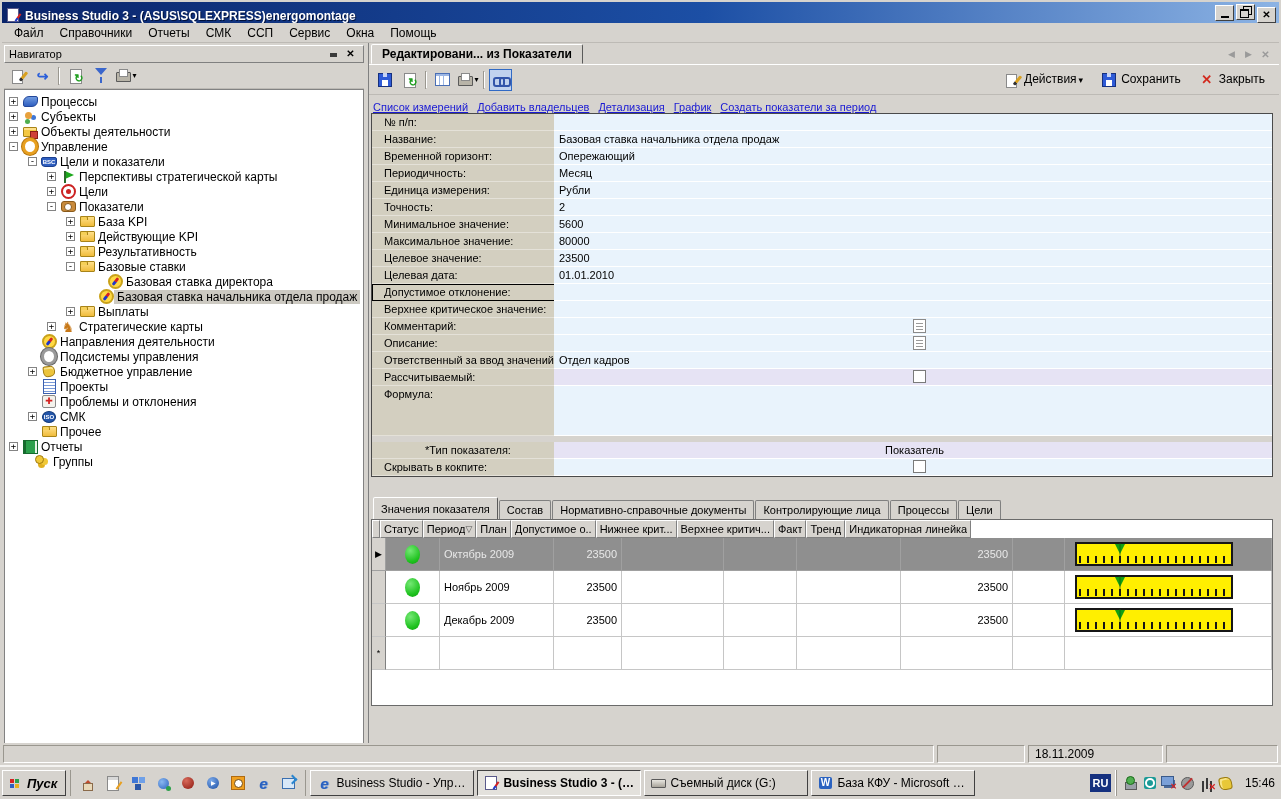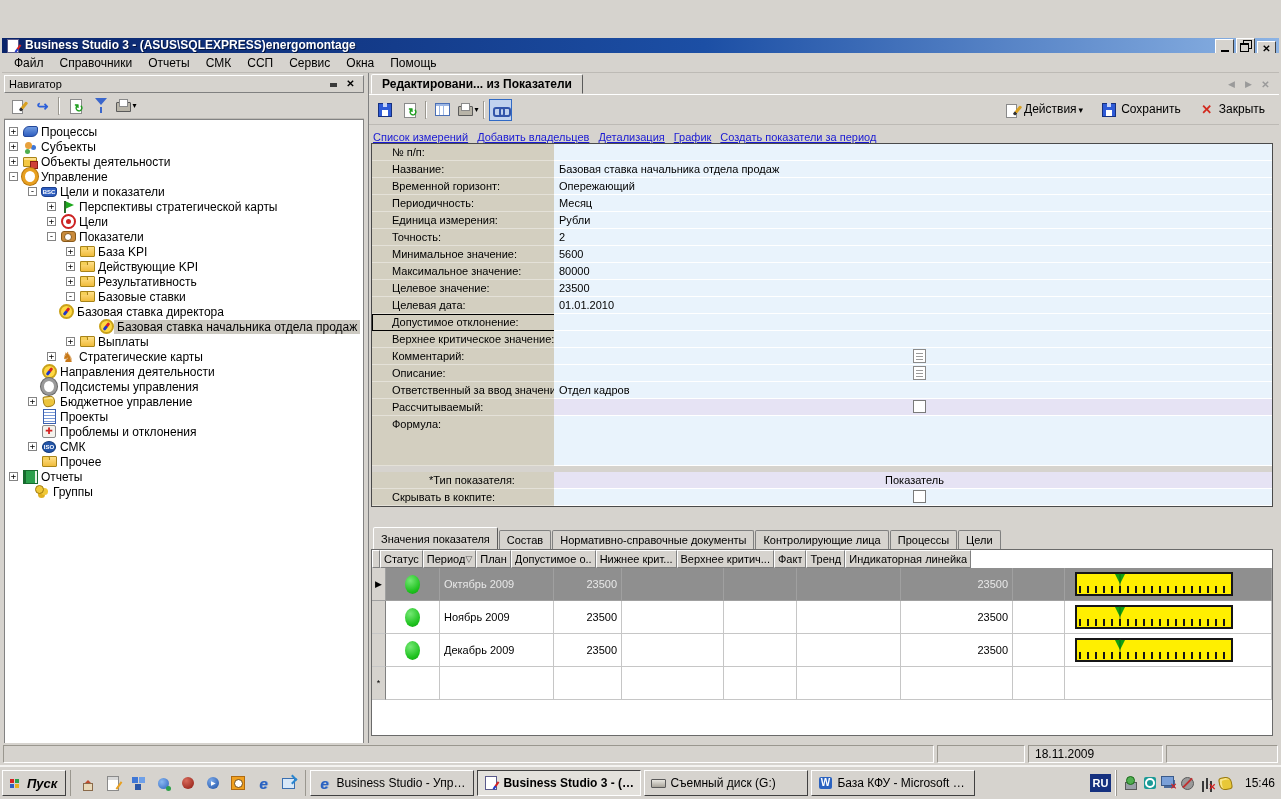--- a/index.html
+++ b/index.html
@@ -1,21 +1,21 @@
 <!DOCTYPE html>
 <html><head>
 <meta charset="utf-8">
 <style>
   * { margin:0; padding:0; box-sizing:border-box; }
   html,body { width:1281px; height:799px; overflow:hidden; }
   body { font-family:"Liberation Sans", sans-serif; font-size:11px; color:#000; background:#d6d3ce; cursor:default; }
 
   
   .app { position:absolute; inset:0 0 34px 0; border:2px solid #d6d3ce; outline:1px solid #808080; background:#d6d3ce; display:flex; flex-direction:column; }
-  .titlebar { height:15px; background:linear-gradient(90deg,#0a246a 0%,#1c4fa5 55%,#8cb3e4 100%); display:flex; align-items:flex-start; padding:0 3px; flex:0 0 auto;margin-top:36px; }
+  .titlebar { height:21px; background:linear-gradient(90deg,#0a246a 0%,#1c4fa5 55%,#8cb3e4 100%); display:flex; align-items:flex-end; padding:0 3px; flex:0 0 auto; }
   .titlebar .appicon { margin-right:4px; }
   .title-text { color:#fff; font-weight:bold; font-size:12px; white-space:nowrap; text-shadow:1px 1px 0 #00103a; flex:1; }
   .winbtn { width:19px; height:16px; background:#d6d3ce; border:1px solid; border-color:#fff #404040 #404040 #fff; margin-left:2px; display:inline-flex; align-items:center; justify-content:center; }
   .menubar { height:20px; display:flex; align-items:center; padding-left:4px; background:#d6d3ce; border-bottom:1px solid #bdbab5; }
   .menu-item { padding:2px 8px; font-size:12px; }
 
   
   .workspace { flex:1; display:flex; min-height:0; }
   .left-panel { width:366px; flex:0 0 auto; display:flex; flex-direction:column; padding:2px 1px 4px 2px; border-right:3px solid #d6d3ce; }
   .nav-header { height:18px; display:flex; align-items:center; padding:0 4px; border:1px solid; border-color:#fff #808080 #808080 #fff; background:#d6d3ce; }
@@ -42,21 +42,21 @@
   .ed-actions { margin-left:auto; display:flex; align-items:center; gap:10px; padding-right:6px; }
   .action-btn { display:inline-flex; align-items:flex-start; gap:4px; padding:2px 4px; font-size:12px; }
 
   .linksbar { height:18px; display:flex; align-items:flex-end; gap:9px; padding:0 4px; }
   .lnk { color:#1919d4; text-decoration:underline; white-space:nowrap; font-size:11px; }
 
   
   .form-wrap { margin:0 6px 0 2px; border:1px solid #4a4a4a; background:#d6d3ce; }
   .frow { display:flex; min-height:17px; }
   .frow.gap { margin-top:6px;text-align:center; }
-  .flabel { width:182px; flex:0 0 auto; background:#d3cfc0; padding:2px 2px 0 20px; border-bottom:1px solid #e4e1d8; font-size:11px; white-space:nowrap; overflow:hidden; }
+  .flabel { width:182px; flex:0 0 auto; background:#d3cfc0; padding:2px 2px 0 12px; border-bottom:1px solid #e4e1d8; font-size:11px; white-space:nowrap; overflow:hidden; }
   .fvalue { flex:1; position:relative; background:#e9f3fc; border-bottom:1px solid #fff; padding:2px 2px 0 5px; font-size:11px; }
   .frow.lav .fvalue { background:#e6e3f4; }
   .frow.tall .fvalue, .frow.tall { min-height:50px; }
   .frow.foc { outline:1px solid #000; outline-offset:-1px; position:relative; z-index:2; }
   .checkbox { position:absolute; left:50%; top:1px; width:13px; height:13px; background:#fff; border:1px solid #7a7a7a; }
   .docbtn { position:absolute; left:50%; top:1px; width:13px; height:14px; background:#fff; border:1px solid #8a8a8a; }
   .docbtn::before { content:""; position:absolute; left:2px; right:2px; top:3px; height:8px;
       background:repeating-linear-gradient(#9a9a9a 0 1px, transparent 1px 3px); }
 
   .mid-gap { height:20px; }
@@ -317,21 +317,21 @@
           <div class="tree-row" style="padding-left: 61px;">
           <span class="expander">+</span>
           <span data-icon="folder"></span>
           <span class="tlabel">Результативность</span>
         </div>
           <div class="tree-row" style="padding-left: 61px;">
           <span class="expander">-</span>
           <span data-icon="folder"></span>
           <span class="tlabel">Базовые ставки</span>
         </div>
-          <div class="tree-row" style="padding-left: 40px;">
+          <div class="tree-row" style="padding-left: 89px;">
           <span class="expander"></span>
           <span data-icon="compass"></span>
           <span class="tlabel">Базовая ставка директора</span>
         </div>
           <div class="tree-row sel" style="padding-left: 80px;">
           <span class="expander"></span>
           <span data-icon="compass"></span>
           <span class="tlabel">Базовая ставка начальника отдела продаж</span>
         </div>
           <div class="tree-row" style="padding-left: 61px;">

